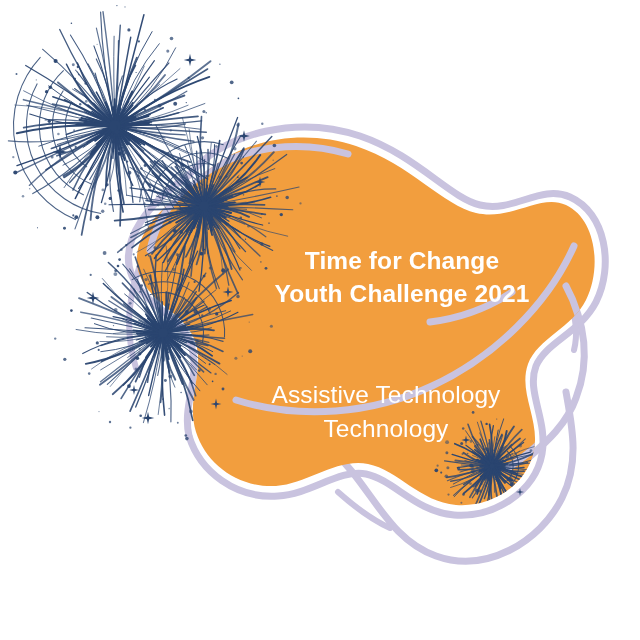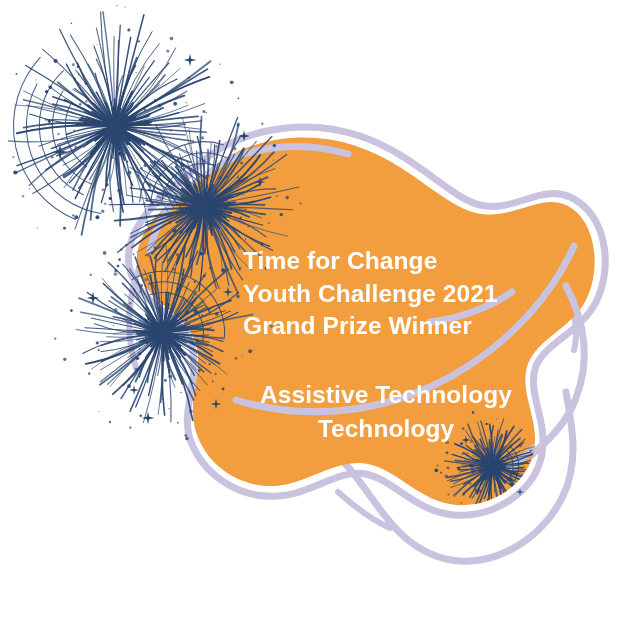--- a/index.html
+++ b/index.html
@@ -30,45 +30,45 @@
   .text-layer {
     position: absolute;
     left: 0;
     top: 0;
     width: 640px;
     height: 640px;
     pointer-events: none;
   }
   .headline-block {
     position: absolute;
-    left: 243px;
+    left: 259px;
     top: 245px;
     width: 286px;
-    text-align: left;
+    text-align: center;
   }
   .subhead-block {
     position: absolute;
     left: 243px;
     top: 378px;
     width: 286px;
     text-align: center;
   }
   .award-line {
     color: #ffffff;
     font-family: "Liberation Sans", sans-serif;
     font-weight: bold;
     font-size: 24.5px;
     line-height: 32.5px;
     letter-spacing: 0.1px;
     white-space: nowrap;
   }
   .org-line {
     color: #ffffff;
     font-family: "Liberation Sans", sans-serif;
-    font-weight: bold;
+    font-weight: normal;
     font-size: 24.5px;
     line-height: 33.5px;
     letter-spacing: 0.1px;
     white-space: nowrap;
   }
 </style>
 </head>
 <body>
 
 <div id="canvas">
@@ -1288,21 +1288,20 @@
       <use href="#sparkle" x="0" y="0" transform="translate(520,492) scale(0.45)"></use>
     </g>
 
   </svg>
 
   <div class="text-layer">
 
     <div class="headline-block">
       <div class="award-line">Time for Change</div>
       <div class="award-line">Youth Challenge 2021</div>
-      <div class="award-line">Grand Prize Winner</div>
     </div>
 
     <div class="subhead-block">
       <div class="org-line">Assistive Technology</div>
       <div class="org-line">Technology</div>
     </div>
 
   </div>
 
 </div>

